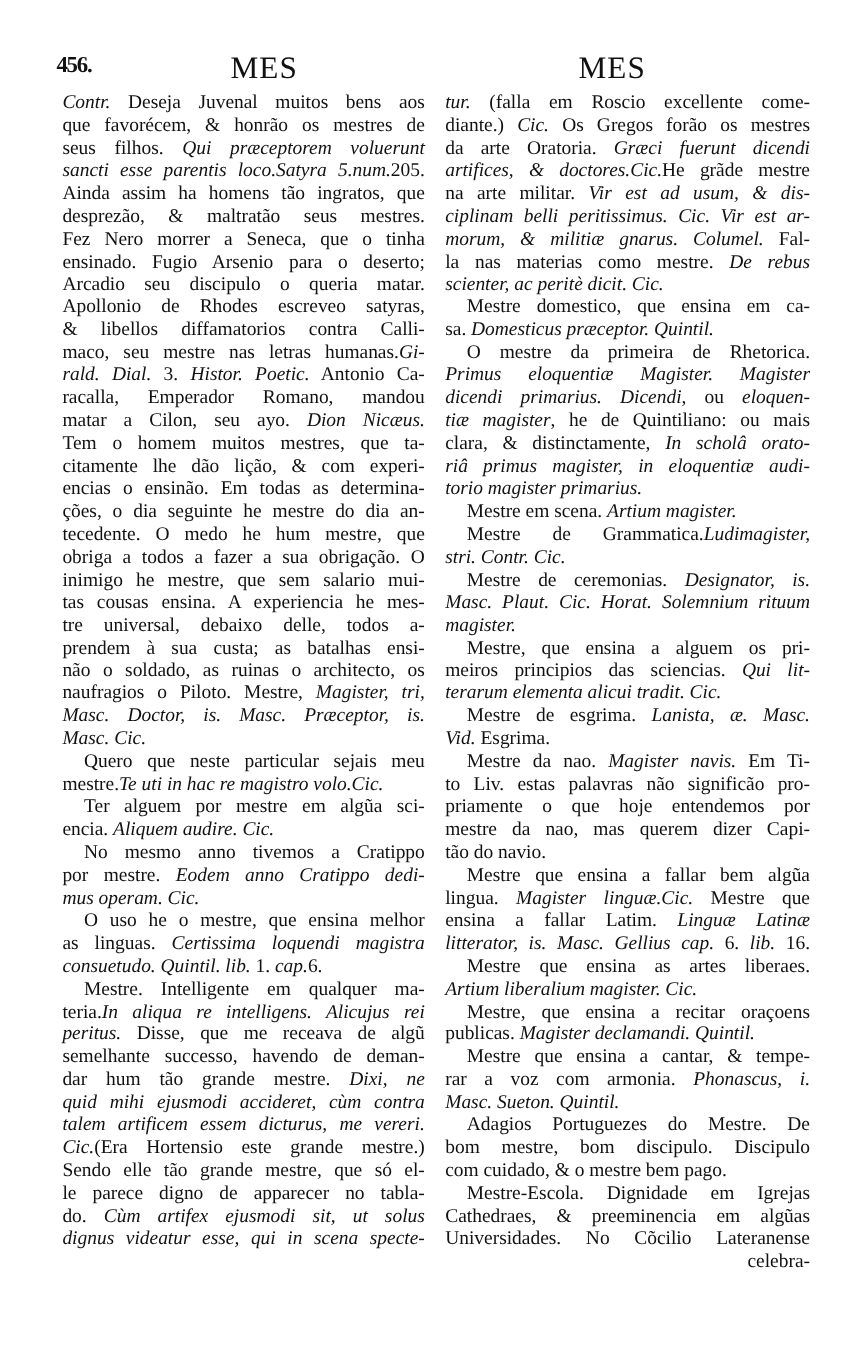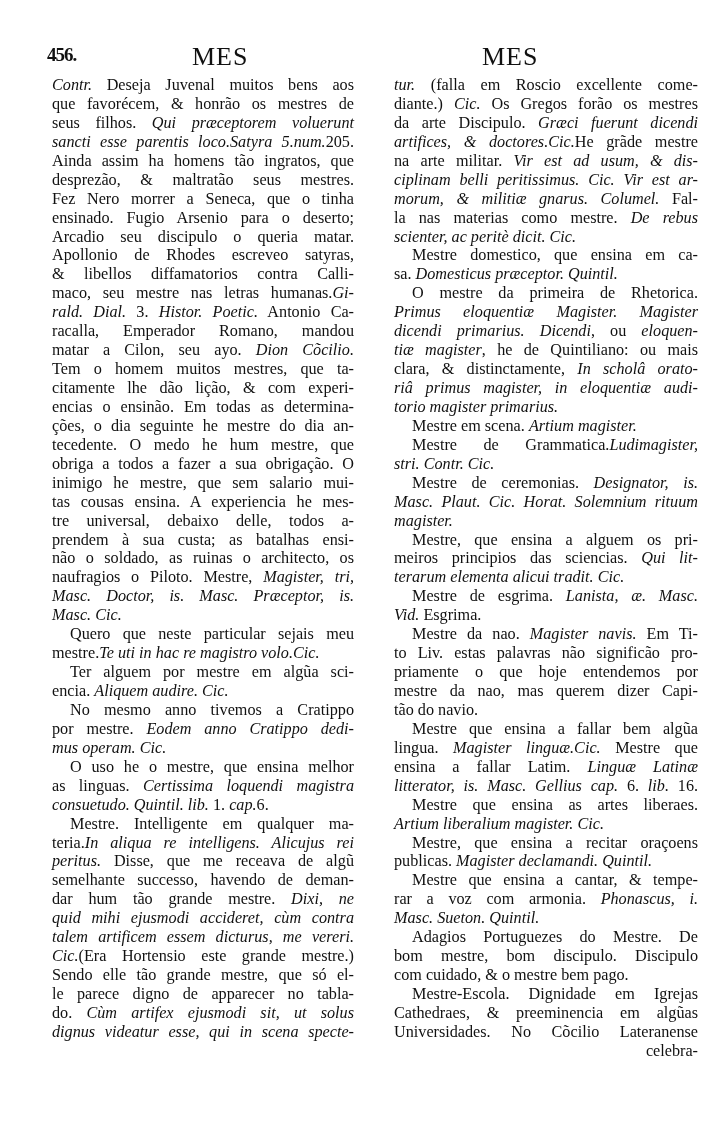--- a/index.html
+++ b/index.html
@@ -6,21 +6,21 @@
   body { width: 709px; height: 1121px; position: relative; overflow: hidden;
          font-family: "DejaVu Serif", "Liberation Serif", serif; color: #111; }
   .page { position: absolute; left: 0; top: 0; width: 660px; height: 1121px; background: #fff; }
   .pagenum { position: absolute; left: 47px; top: 44px; font-size: 19px; font-weight: bold;
              font-family: "Liberation Serif", serif; letter-spacing: -1px; }
   .head { position: absolute; top: 42px; font-size: 26px; font-family: "Liberation Serif", serif; letter-spacing: 1px; }
   .head.left { left: 192px; }
   .head.right { left: 482px; }
   .col { position: absolute; top: 76px; width: 302px; }
   .col.left { left: 52px; }
-  .col.right { left: 371px; width: 304px; margin-left: 23px; }
+  .col.right { left: 371px; width: 304px; }
   .line { height: 18.95px; line-height: 18.95px; font-size: 16.2px; white-space: nowrap;
           font-family: "Liberation Serif", serif; text-align: justify; text-align-last: justify;
           overflow: visible; }
   .line.last { text-align-last: left; }
   .line.indent { padding-left: 18px; }
   .line.rightalign { text-align: left; text-align-last: right; }
   .it { font-style: italic; }
 </style>
 </head>
 <body>
@@ -38,21 +38,21 @@
       <div class="line"><span>Ainda assim ha homens tão ingratos, que</span></div>
       <div class="line"><span>desprezão, &amp; maltratão seus mestres.</span></div>
       <div class="line"><span>Fez Nero morrer a Seneca, que o tinha</span></div>
       <div class="line"><span>ensinado. Fugio Arsenio para o deserto;</span></div>
       <div class="line"><span>Arcadio seu discipulo o queria matar.</span></div>
       <div class="line"><span>Apollonio de Rhodes escreveo satyras,</span></div>
       <div class="line"><span>&amp; libellos diffamatorios contra Calli-</span></div>
       <div class="line"><span>maco, seu mestre nas letras humanas.</span><span class="it">Gi-</span></div>
       <div class="line"><span class="it">rald. Dial.</span><span> 3. </span><span class="it">Histor. Poetic.</span><span> Antonio Ca-</span></div>
       <div class="line"><span>racalla, Emperador Romano, mandou</span></div>
-      <div class="line"><span>matar a Cilon, seu ayo. </span><span class="it">Dion Cõcilio.</span></div>
+      <div class="line"><span>matar a Cilon, seu ayo. </span><span class="it">Dion Nicæus.</span></div>
       <div class="line"><span>Tem o homem muitos mestres, que ta-</span></div>
       <div class="line"><span>citamente lhe dão lição, &amp; com experi-</span></div>
       <div class="line"><span>encias o ensinão. Em todas as determina-</span></div>
       <div class="line"><span>ções, o dia seguinte he mestre do dia an-</span></div>
       <div class="line"><span>tecedente. O medo he hum mestre, que</span></div>
       <div class="line"><span>obriga a todos a fazer a sua obrigação. O</span></div>
       <div class="line"><span>inimigo he mestre, que sem salario mui-</span></div>
       <div class="line"><span>tas cousas ensina. A experiencia he mes-</span></div>
       <div class="line"><span>tre universal, debaixo delle, todos a-</span></div>
       <div class="line"><span>prendem à sua custa; as batalhas ensi-</span></div>
@@ -79,21 +79,21 @@
       <div class="line"><span class="it">talem artificem essem dicturus, me vereri.</span></div>
       <div class="line"><span class="it">Cic.</span><span>(Era Hortensio este grande mestre.)</span></div>
       <div class="line"><span>Sendo elle tão grande mestre, que só el-</span></div>
       <div class="line"><span>le parece digno de apparecer no tabla-</span></div>
       <div class="line"><span>do. </span><span class="it">Cùm artifex ejusmodi sit, ut solus</span></div>
       <div class="line"><span class="it">dignus videatur esse, qui in scena specte-</span></div>
     </div>
   <div class="col right" id="col1">
       <div class="line"><span class="it">tur.</span><span> (falla em Roscio excellente come-</span></div>
       <div class="line"><span>diante.) </span><span class="it">Cic.</span><span> Os Gregos forão os mestres</span></div>
-      <div class="line"><span>da arte Discipulo. </span><span class="it">Græci fuerunt dicendi</span></div>
+      <div class="line"><span>da arte Oratoria. </span><span class="it">Græci fuerunt dicendi</span></div>
       <div class="line"><span class="it">artifices, &amp; doctores.Cic.</span><span>He grãde mestre</span></div>
       <div class="line"><span>na arte militar. </span><span class="it">Vir est ad usum, &amp; dis-</span></div>
       <div class="line"><span class="it">ciplinam belli peritissimus. Cic. Vir est ar-</span></div>
       <div class="line"><span class="it">morum, &amp; militiæ gnarus. Columel.</span><span> Fal-</span></div>
       <div class="line"><span>la nas materias como mestre. </span><span class="it">De rebus</span></div>
       <div class="line last"><span class="it">scienter, ac peritè dicit. Cic.</span></div>
       <div class="line indent"><span>Mestre domestico, que ensina em ca-</span></div>
       <div class="line last"><span>sa. </span><span class="it">Domesticus præceptor. Quintil.</span></div>
       <div class="line indent"><span>O mestre da primeira de Rhetorica.</span></div>
       <div class="line"><span class="it">Primus eloquentiæ Magister. Magister</span></div>

